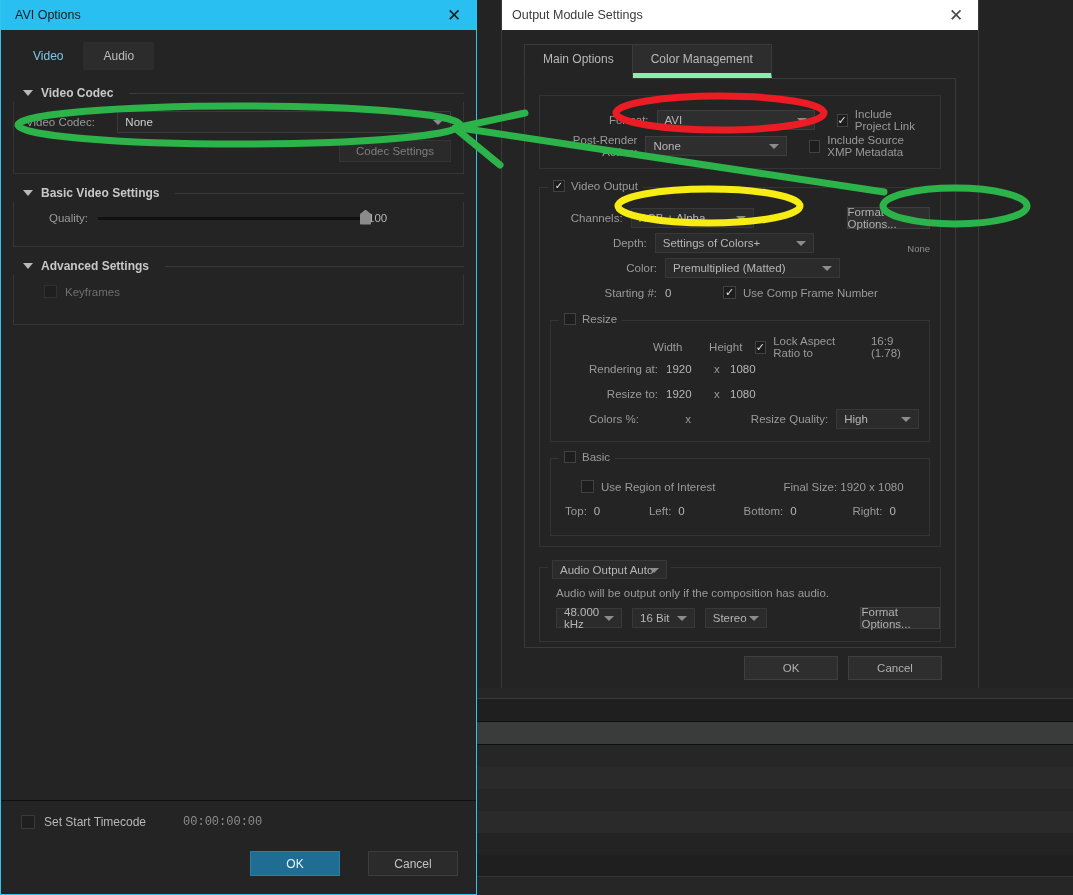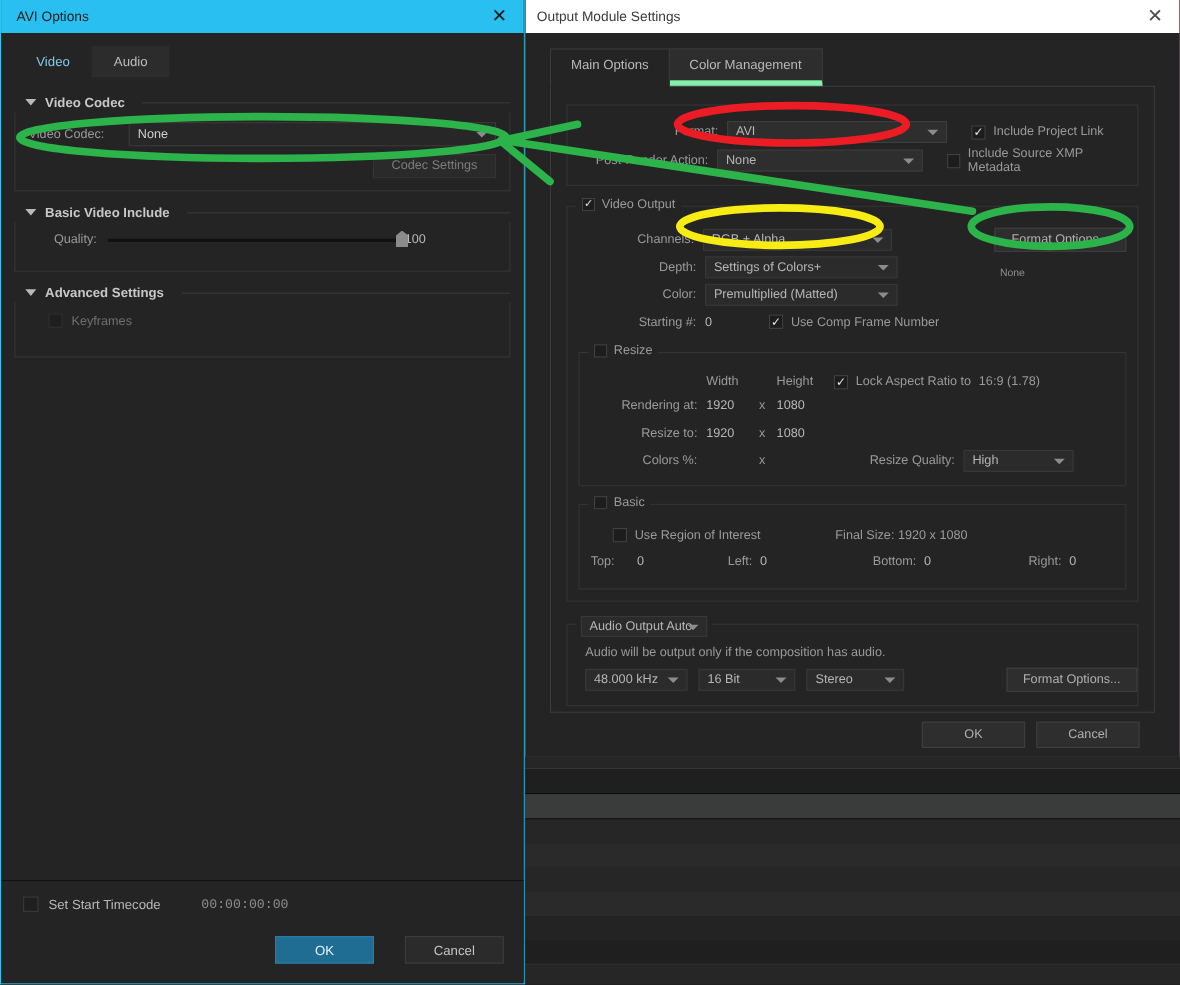--- a/index.html
+++ b/index.html
@@ -10,21 +10,21 @@
     overflow: hidden;
   }
   #root { position: relative; width: 1073px; height: 895px; }
 
   
   #ae-bg { position: absolute; inset: 0; background: #232323; }
   .bg-row { position: absolute; left: 0; width: 1073px; }
 
   
   #oms {
-    position: absolute; left: 477px; top: 0; width: 596px; height: 688px;
+    position: absolute; left: 501px; top: 0; width: 478px; height: 688px;
     background: #eab308; border: 1px solid #3a3a3a; border-top: none;
   }
   #oms-titlebar {
     height: 30px; background: #ffffff; color: #3b3b3b;
     display: flex; align-items: center; padding-left: 10px;
     font-size: 12.5px; position: relative;
   }
   #oms-close {
     position: absolute; right: 0; top: 0; width: 44px; height: 30px;
     display: flex; align-items: center; justify-content: center;
@@ -291,21 +291,21 @@
             </div>
             <div class="row" style="height:23px;">
               <div style="width:20px;"></div>
               <div style="display:flex;align-items:center;gap:7px;">
                 <span class="cb off">✓</span>
                 <span class="lbl">Use Region of Interest</span>
               </div>
               <div class="lbl" style="margin-left:68px;">Final Size: 1920 x 1080</div>
             </div>
             <div class="row" style="height:25px;">
-              <div class="lbl" style="width:42px;padding-right:7px;">Top:</div>
+              <div class="lbl" style="width:42px;text-align:right;padding-right:7px;">Top:</div>
               <div class="val" style="width:68px;">0</div>
               <div class="lbl" style="width:44px;text-align:right;padding-right:7px;">Left:</div>
               <div class="val" style="width:87px;">0</div>
               <div class="lbl" style="width:62px;text-align:right;padding-right:7px;">Bottom:</div>
               <div class="val" style="width:84px;">0</div>
               <div class="lbl" style="width:48px;text-align:right;padding-right:7px;">Right:</div>
               <div class="val" style="width:40px;">0</div>
             </div>
           </div>
         </div>
@@ -386,21 +386,21 @@
             <div class="btn" style="width:112px;height:22px;background:#2a2a2a;border-color:#343434;color:#7d7d7d;">
               <span>Codec Settings</span>
             </div>
           </div>
         </div>
       </div>
 
       <div class="sect" style="margin-top:6px;">
         <div class="sect-head">
           <span class="tri"></span>
-          <span>Basic Video Include</span>
+          <span>Basic Video Settings</span>
           <span class="sect-rule"></span>
         </div>
         <div class="sect-box" style="height:45px;padding:10px 12px;">
           <div class="row">
             <div class="lbl" style="width:72px;text-align:right;padding-right:10px;">Quality:</div>
             <div class="slider-track" style="width:268px;">
               <span class="slider-knob"></span>
             </div>
             <div class="val" style="margin-left:2px;">100</div>
           </div>

